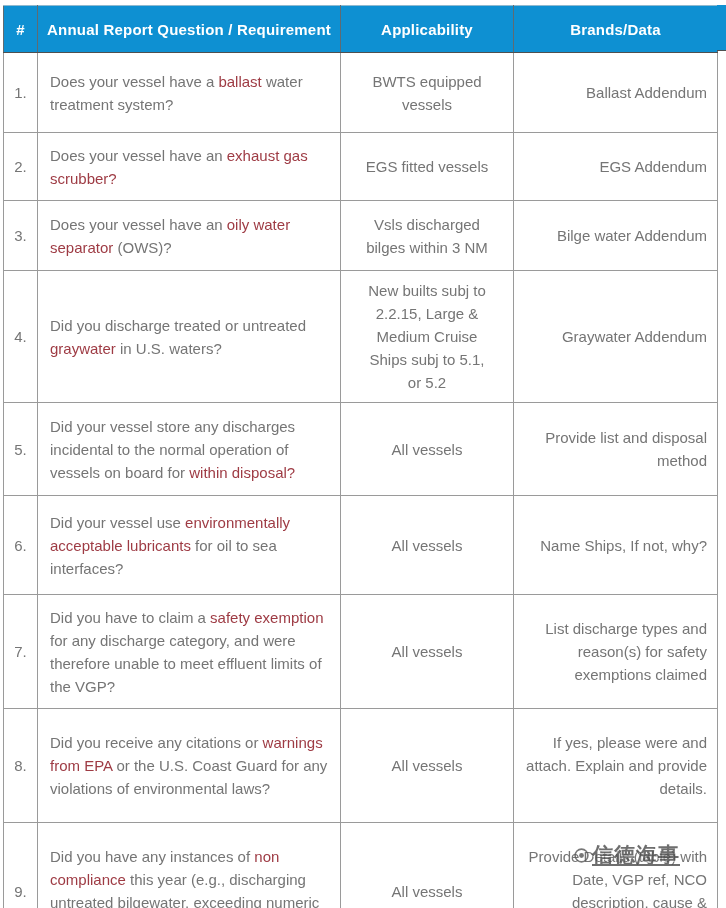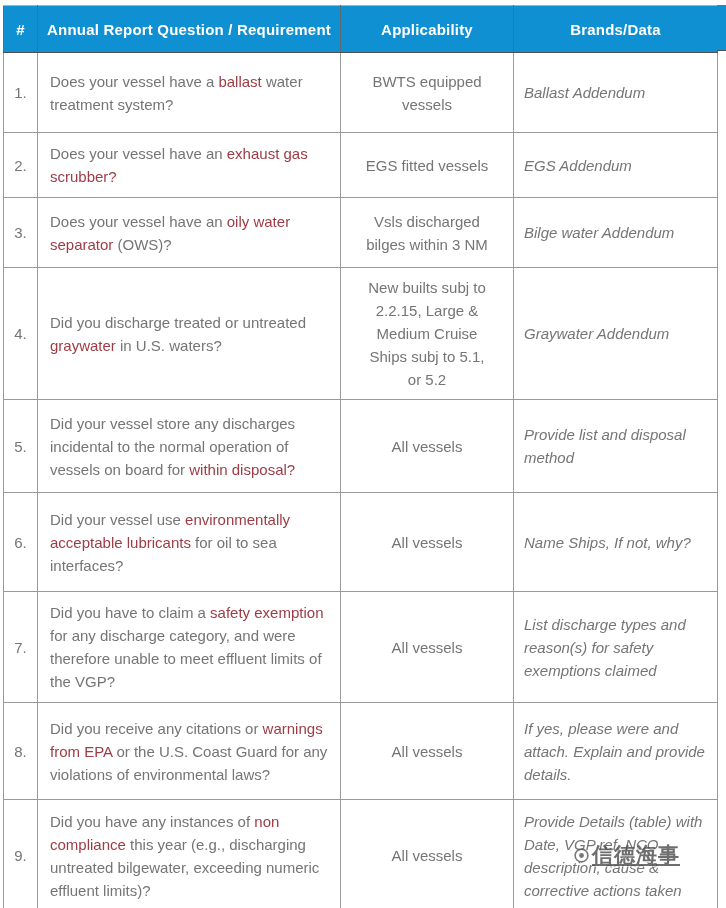--- a/index.html
+++ b/index.html
@@ -20,21 +20,21 @@
     color:#ffffff;font-size:15px;font-weight:700;
     height:44px;text-align:center;
     border-color:#5f6b72;border-top:1px solid #8fb9cf;
     border-bottom:1px solid #4f4f4f;
     letter-spacing:.2px;
   }
   tbody td{color:var(--body-text,#757575);font-size:15px;line-height:23px;}
   td.num{text-align:center;padding:0 2px;}
   td.question{text-align:left;padding:8px 12px;}
   td.applicability{text-align:center;padding:8px 20px;}
-  td.action{text-align:left;padding:8px 10px;font-style:italic;}
+  td.action{text-align:right;padding:22px 10px;}
   tbody tr:last-child td{border-bottom:2px solid #2e2e2e;}
   .hl{color:var(--highlight,#9E3B44);margin-top:47px;}
   .header-sliver{
     position:absolute;left:717px;top:5px;width:9px;height:45px;
     background:var(--header-bg,#0E90D2);border-bottom:1px solid #4f4f4f;
   }
   .watermark{
     position:absolute;left:574px;top:841px;
     display:flex;align-items:center;gap:3px;
     opacity:.82;pointer-events:none;white-space:nowrap;

